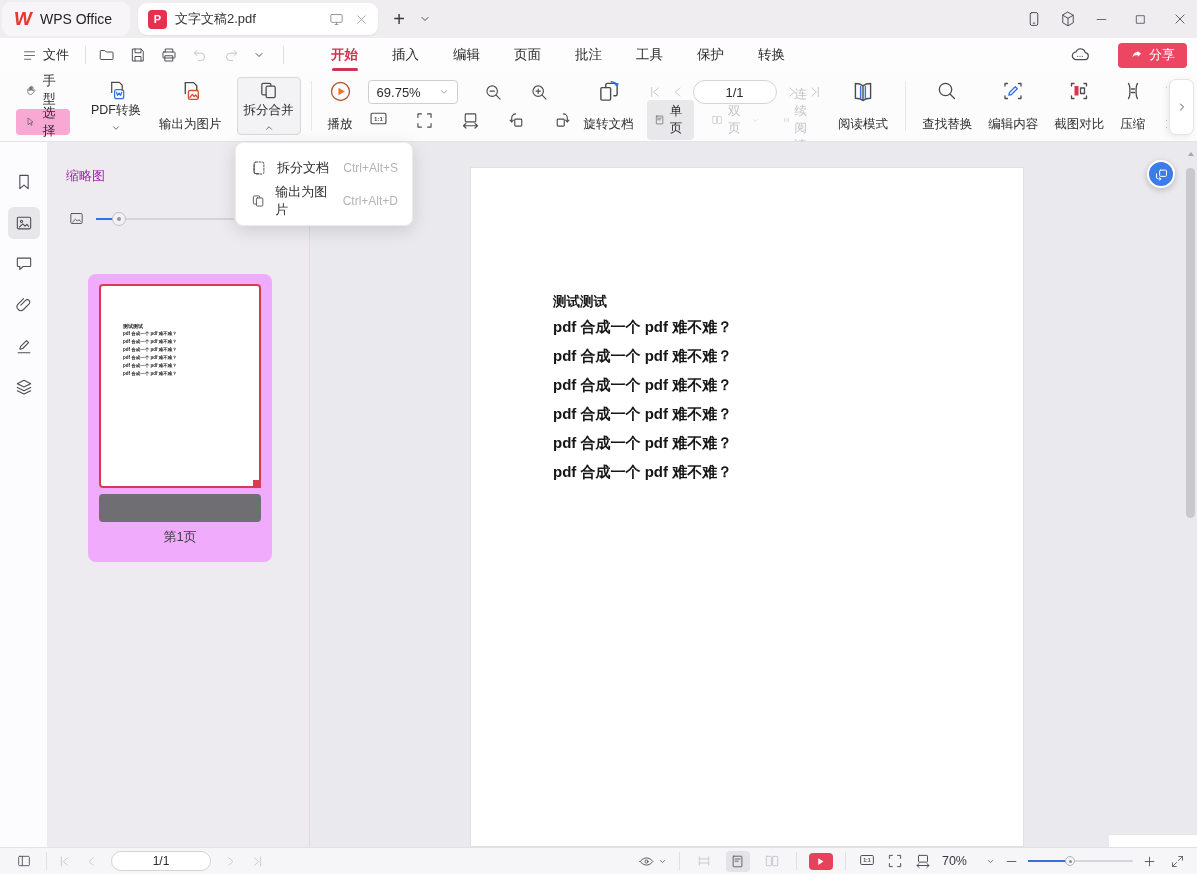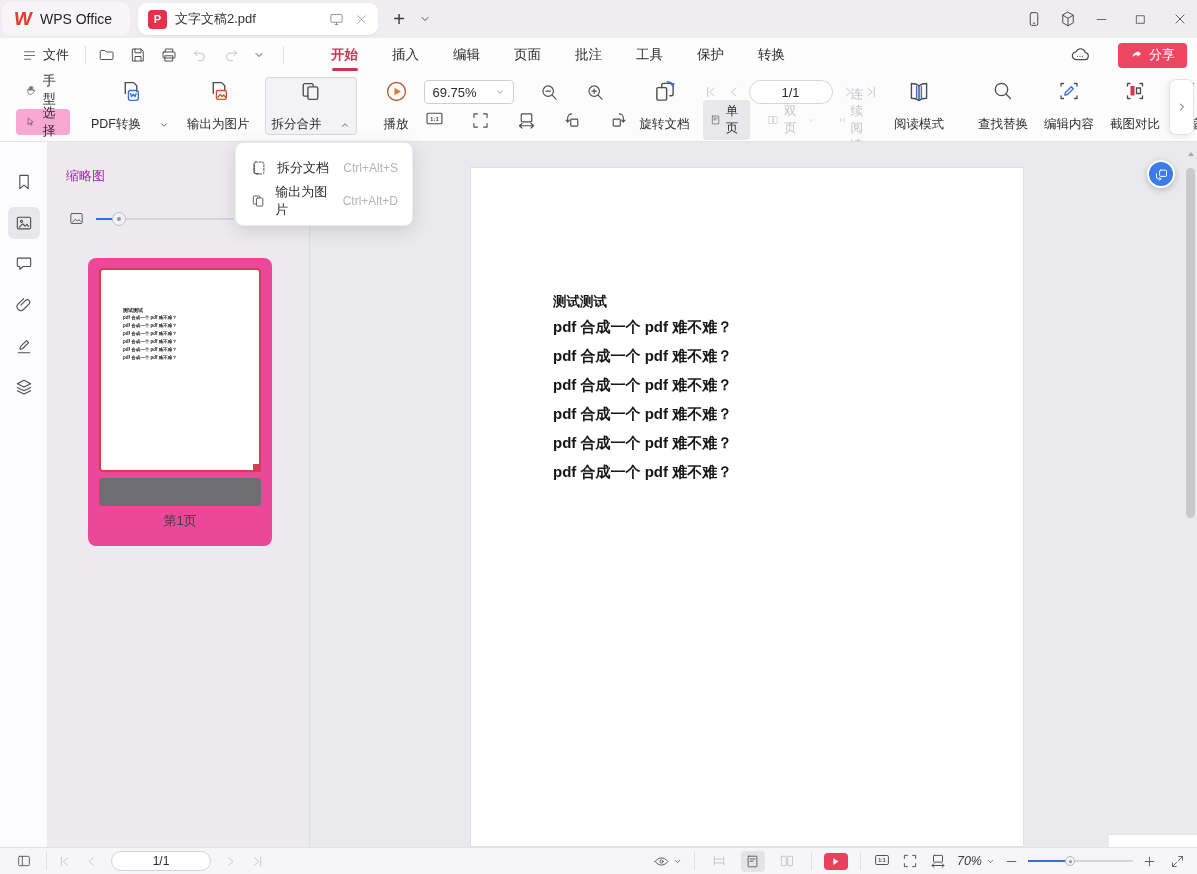--- a/index.html
+++ b/index.html
@@ -41,21 +41,21 @@
 
   
   .ribbon { height:70px; background:#fcfcfd; border-bottom:1px solid #e4e3e6; display:flex;
             align-items:stretch; padding:5px 30px 6px 16px; position:relative; }
   .rdivider { width:1px; background:#e8e7ea; margin:4px 10px; }
   .stackcol { display:flex; flex-direction:column; justify-content:space-between; }
   .toolrow { display:flex; align-items:center; gap:6px; height:26px; padding:0 9px; border-radius:4px; font-size:13px; }
   .toolrow.active { background:#f9a8d4; }
   .toolcol { display:flex; flex-direction:column; align-items:center; justify-content:space-between;
              padding:2px 7px; border-radius:4px; }
-  .toolcol .lbl { font-size:12.5px; display:flex; align-items:center; gap:18px; white-space:nowrap; }
+  .toolcol .lbl { font-size:12.5px; display:flex; align-items:center; gap:4px; white-space:nowrap;flex-direction:column; }
   .toolcol.pressed { background:#f3f2f4; border:1px solid #d8d7da; padding:1px 6px; }
   .zone { display:flex; flex-direction:column; justify-content:space-between; padding:2px 0; }
   .zrow { display:flex; align-items:center; gap:25px; height:26px; }
   .combo { width:90px; height:24px; border:1px solid #cfced3; border-radius:4px; background:#fff;
            display:flex; align-items:center; justify-content:space-between; padding:0 8px; font-size:13px; }
   .navinput { width:84px; height:24px; border:1px solid #d5d4d8; border-radius:12px; background:#fff;
               text-align:center; font-size:13px; color:#2c2c2f; font-family:"Liberation Sans", sans-serif; }
   .chip { display:flex; align-items:center; gap:5px; font-size:12.5px; padding:3px 7px; border-radius:4px; }
   .chip.active { background:#e8e7ea; }
   .chip.disabled { color:#c3c2c8; }
@@ -79,21 +79,21 @@
   .sideic.active { background:#e7e6e9; }
 
   .thumbs { width:262px; background:#edebef; position:relative; border-right:1px solid #dddce0; }
   .thumbhead { margin:25px 0 0 18px; font-size:13px; color:#a21caf; }
   .sliderrow { display:flex; align-items:center; gap:11px; margin:25px 0 0 20px; }
   .slidetrack { position:relative; width:138px; height:2px; background:#d4d3d8; border-radius:1px; }
   .slidefill { position:absolute; left:0; top:0; height:2px; width:22px; background:#3371e3; }
   .slidehandle { position:absolute; left:16px; top:-6px; width:14px; height:14px; border-radius:50%;
                  background:#f2f1f3; border:1px solid #c0bfc4; }
   .slidehandle::after { content:""; position:absolute; left:4px; top:4px; width:4px; height:4px; border-radius:50%; background:#96959b; }
-  .thumbcard { position:absolute; left:40px; top:116px; width:184px; height:288px; background:#ec4899; border-radius:8px; }
+  .thumbcard { position:absolute; left:40px; top:132px; width:184px; height:288px; background:#f0abfc; border-radius:8px; }
   .thumbpage { position:absolute; left:11px; top:10px; width:162px; height:204px; background:#fff;
                border:2px solid #d63c52; border-radius:4px; }
   .thumbpage::after { content:""; position:absolute; right:-2px; bottom:-2px; width:8px; height:8px; background:#d63c52; }
   .minitext { position:absolute; left:22px; top:36px; color:#1c1c1e; font-weight:700; }
   .minihead { font-size:5px; line-height:8px; }
   .miniline { font-size:4.5px; line-height:8px; white-space:nowrap; }
   .thumbbar { position:absolute; left:11px; top:220px; width:162px; height:28px; background:#6f6e72; border-radius:4px; }
   .thumblabel { position:absolute; left:0; right:0; top:254px; text-align:center; font-size:13px; color:#3e3e41; }
 
   .docarea { flex:1; position:relative; background:#eaeaee; overflow:hidden; }
@@ -710,21 +710,21 @@
         <svg class="s" width="18" height="18" viewBox="0 0 24 24">
             <path d="M4.5 8.5v-4h4M15.5 4.5h4v4M19.5 15.5v4h-4M8.5 19.5h-4v-4"></path>
           </svg>
       </span>
       <span>
         <svg class="s" width="18" height="18" viewBox="0 0 24 24">
             <rect x="6" y="4.5" width="12" height="9" rx="1"></rect>
             <path d="M4 18h16M6.8 15.4L4 18l2.8 2.6M17.2 15.4L20 18l-2.8 2.6"></path>
           </svg>
       </span>
-      <span class="row" style="gap:4px;font-style:italic;">
+      <span class="row" style="gap:19px;">
         <span style="font-size:12.5px;color:#3a3a3e;">70%</span>
         <svg class="s" width="9" height="9" viewBox="0 0 16 16">
             <path d="M4 6l4 4 4-4"></path>
           </svg>
       </span>
       <span>
         <svg class="s" width="13" height="13" viewBox="0 0 24 24" style="stroke-width:1.6">
             <path d="M4 12h16"></path>
           </svg>
       </span>

